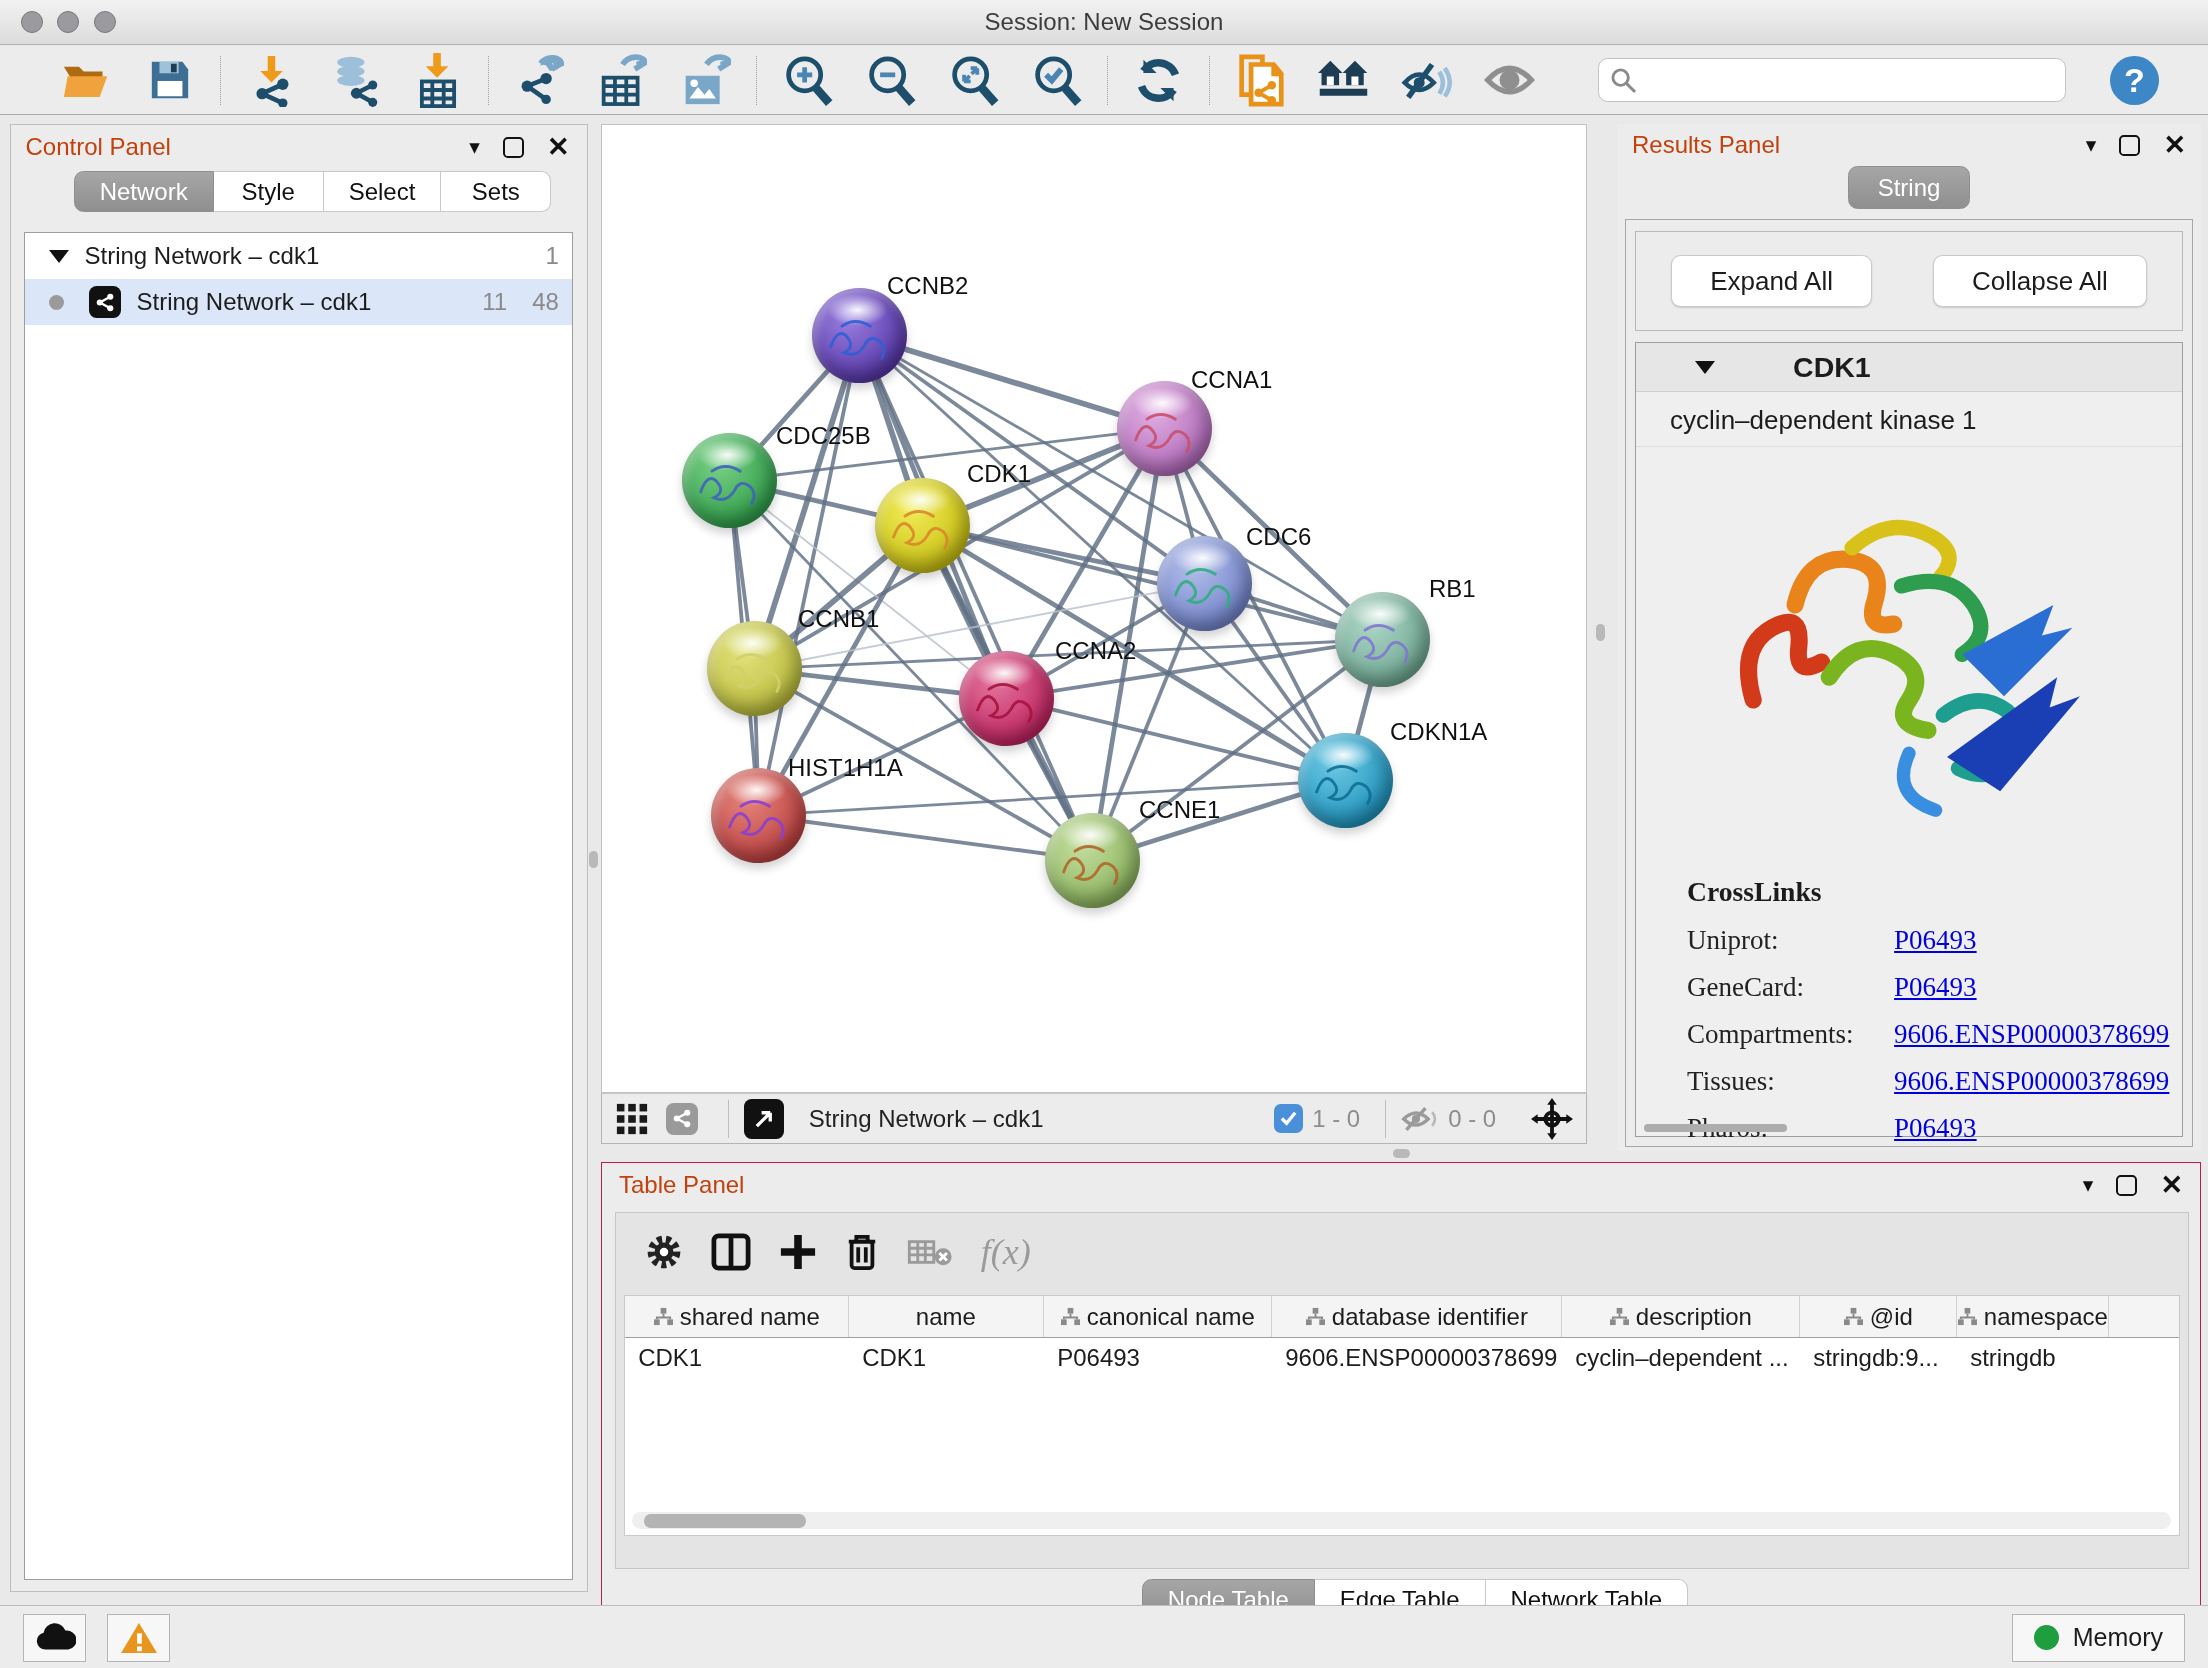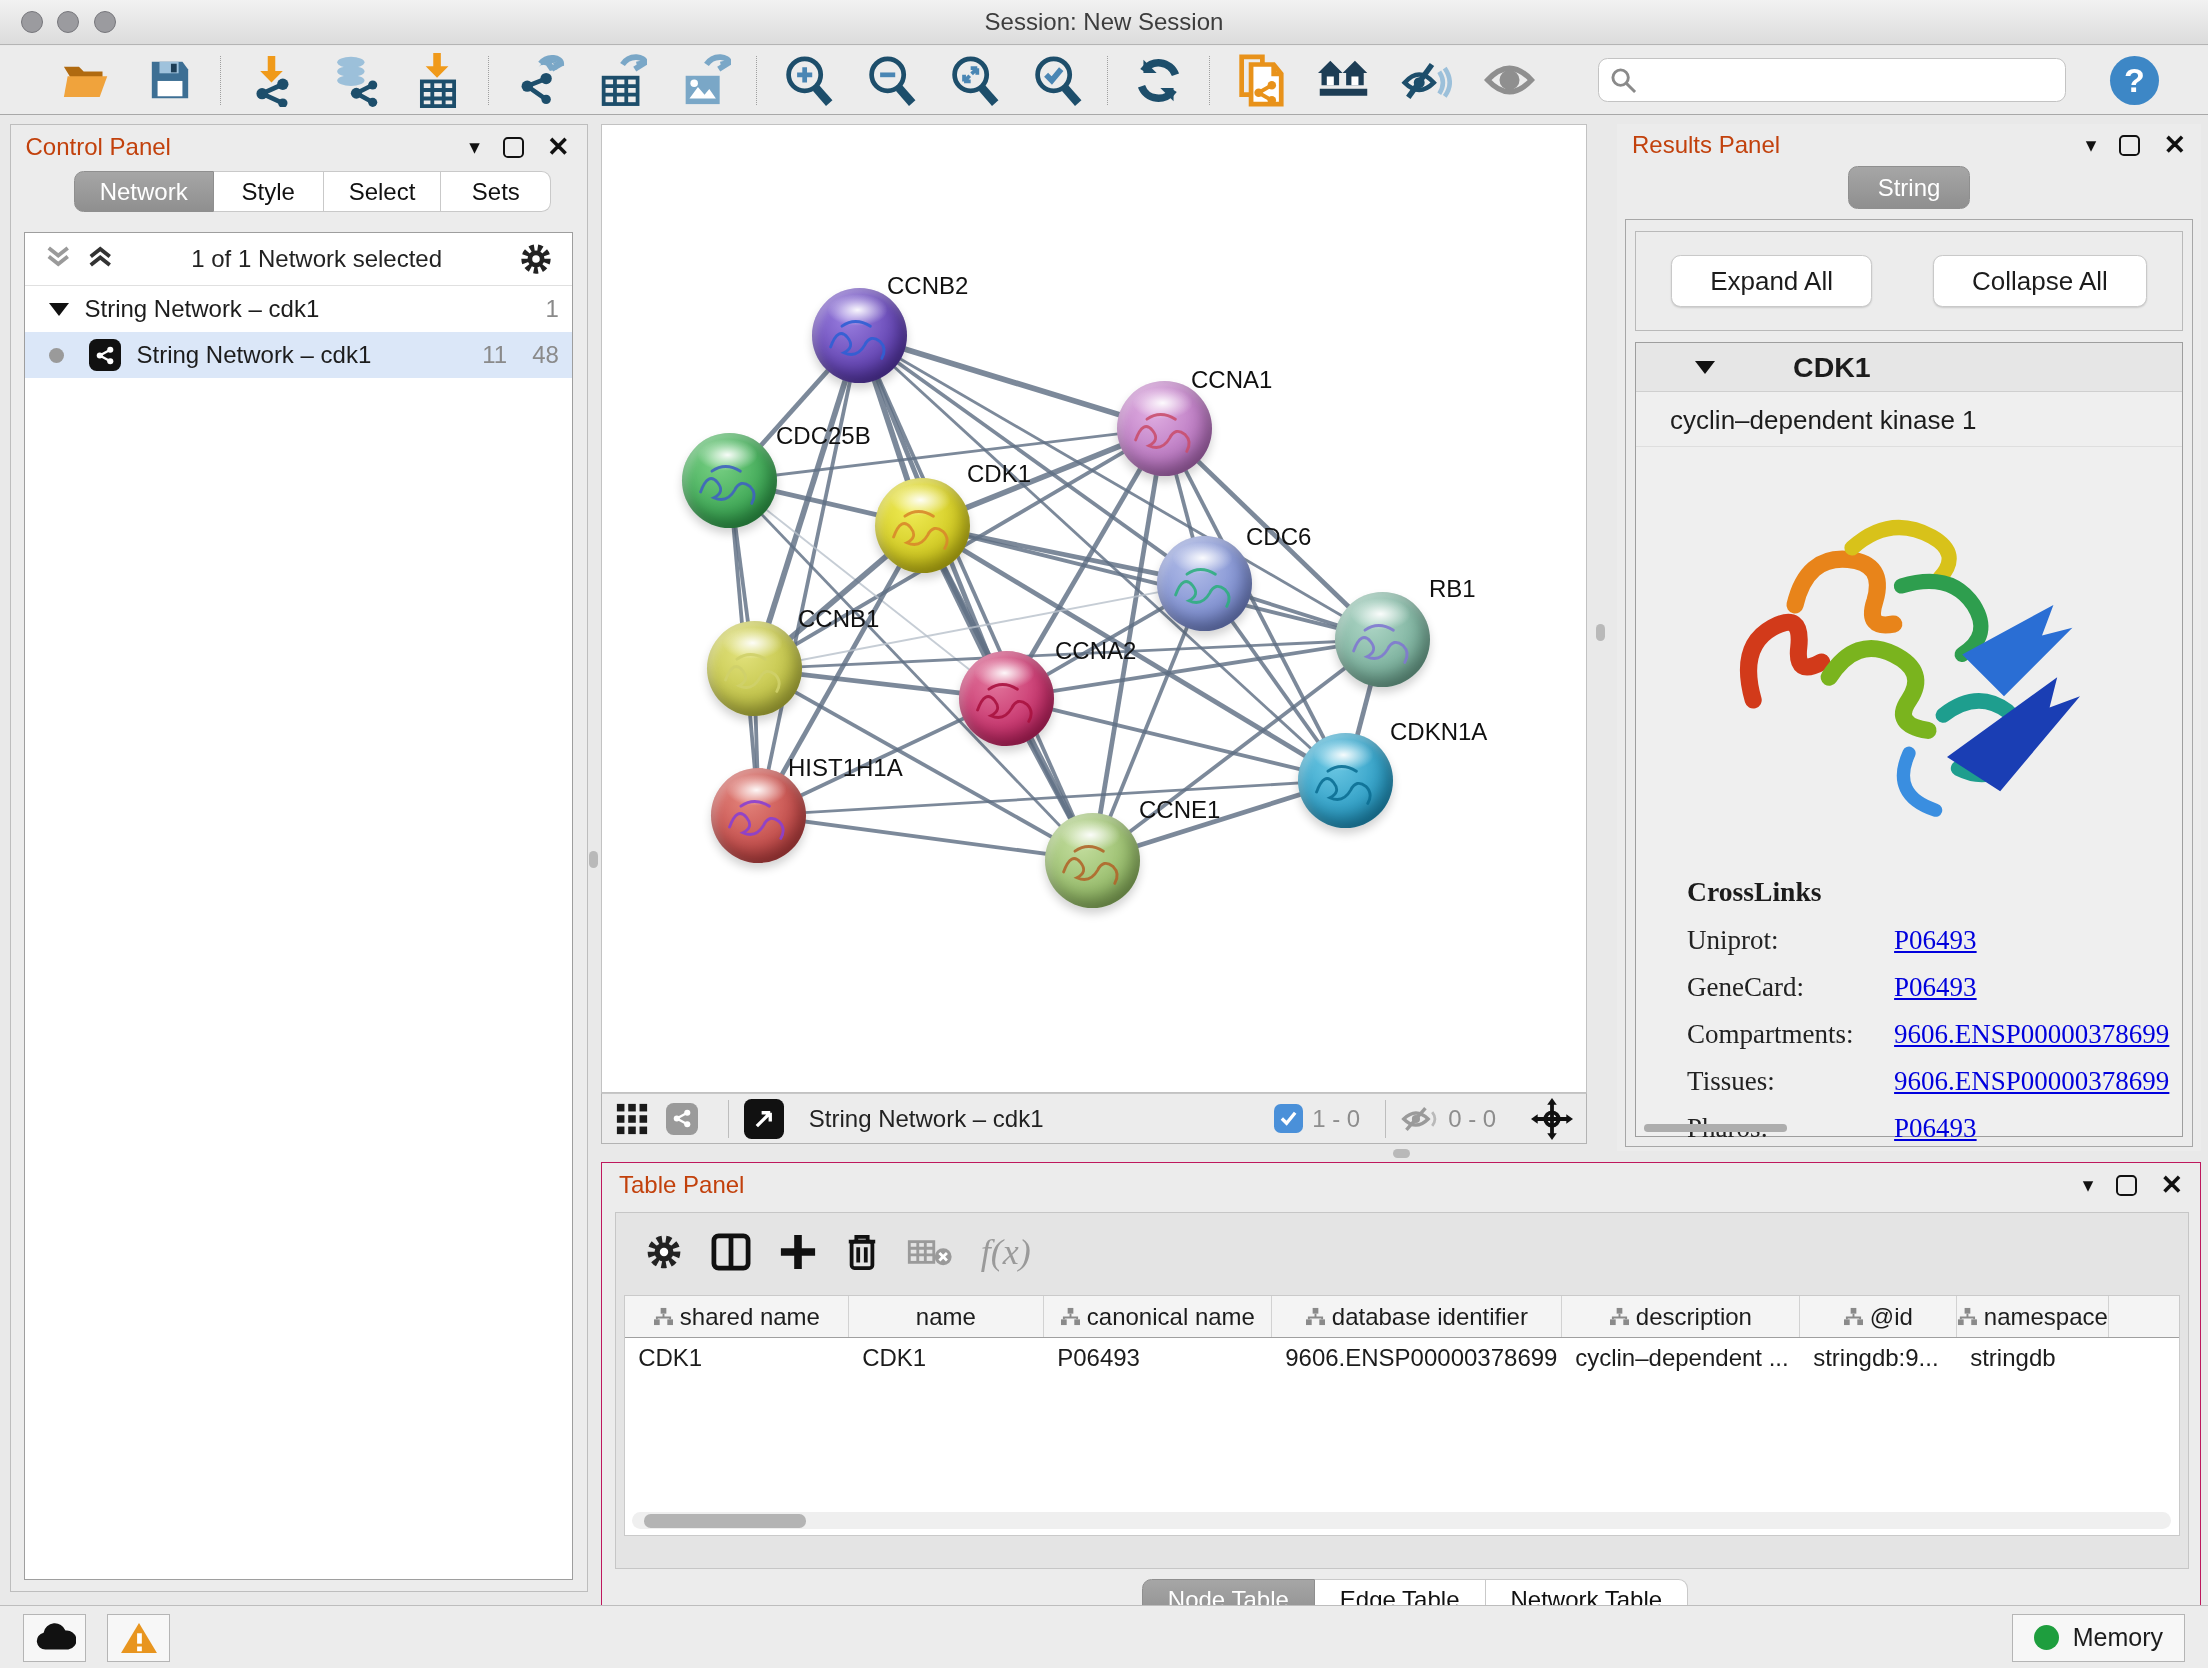--- a/index.html
+++ b/index.html
@@ -354,38 +354,20 @@
       <span class="pc-close">✕</span>
     </span>
   </div>
   <div class="cp-tabs seg">
       <span class="seg-btn active">Network</span>
       <span class="seg-btn">Style</span>
       <span class="seg-btn">Select</span>
       <span class="seg-btn">Sets</span>
     </div>
   <div class="cp-tree">
-    <div class="cp-selector">
-      <span class="chev">
-        <svg width="28.5" height="25" viewBox="0 0 30 26">
-            <path d="M5 4 l10 8 10 -8 M5 13 l10 8 10 -8" stroke="#9a9a9a" stroke-width="4" fill="none"></path>
-          </svg>
-      </span>
-      <span class="chev" style="margin-left:13.3px">
-        <svg width="28.5" height="25" viewBox="0 0 30 26">
-            <path d="M5 22 l10 -8 10 8 M5 13 l10 -8 10 8" stroke="#333" stroke-width="4" fill="none"></path>
-          </svg>
-      </span>
-      <span class="mid">1 of 1 Network selected</span>
-      <svg width="34" height="34" viewBox="0 0 36 36">
-          <circle cx="18" cy="18" r="11" fill="none" stroke="#222" stroke-width="9" stroke-dasharray="4.2 3.4"></circle>
-          <circle cx="18" cy="18" r="9" fill="#222"></circle>
-          <circle cx="18" cy="18" r="4" fill="#fff"></circle>
-        </svg>
-    </div>
     <div class="tree-row">
       <span class="tri-down"></span>
       <span class="grow">String Network – cdk1</span>
       <span class="cnt">1</span>
     </div>
     <div class="tree-row sel">
       <span class="dot-bullet"></span>
       <span class="share-badge">
         <svg width="21" height="21" viewBox="0 0 22 22">
             <g fill="#fff">

